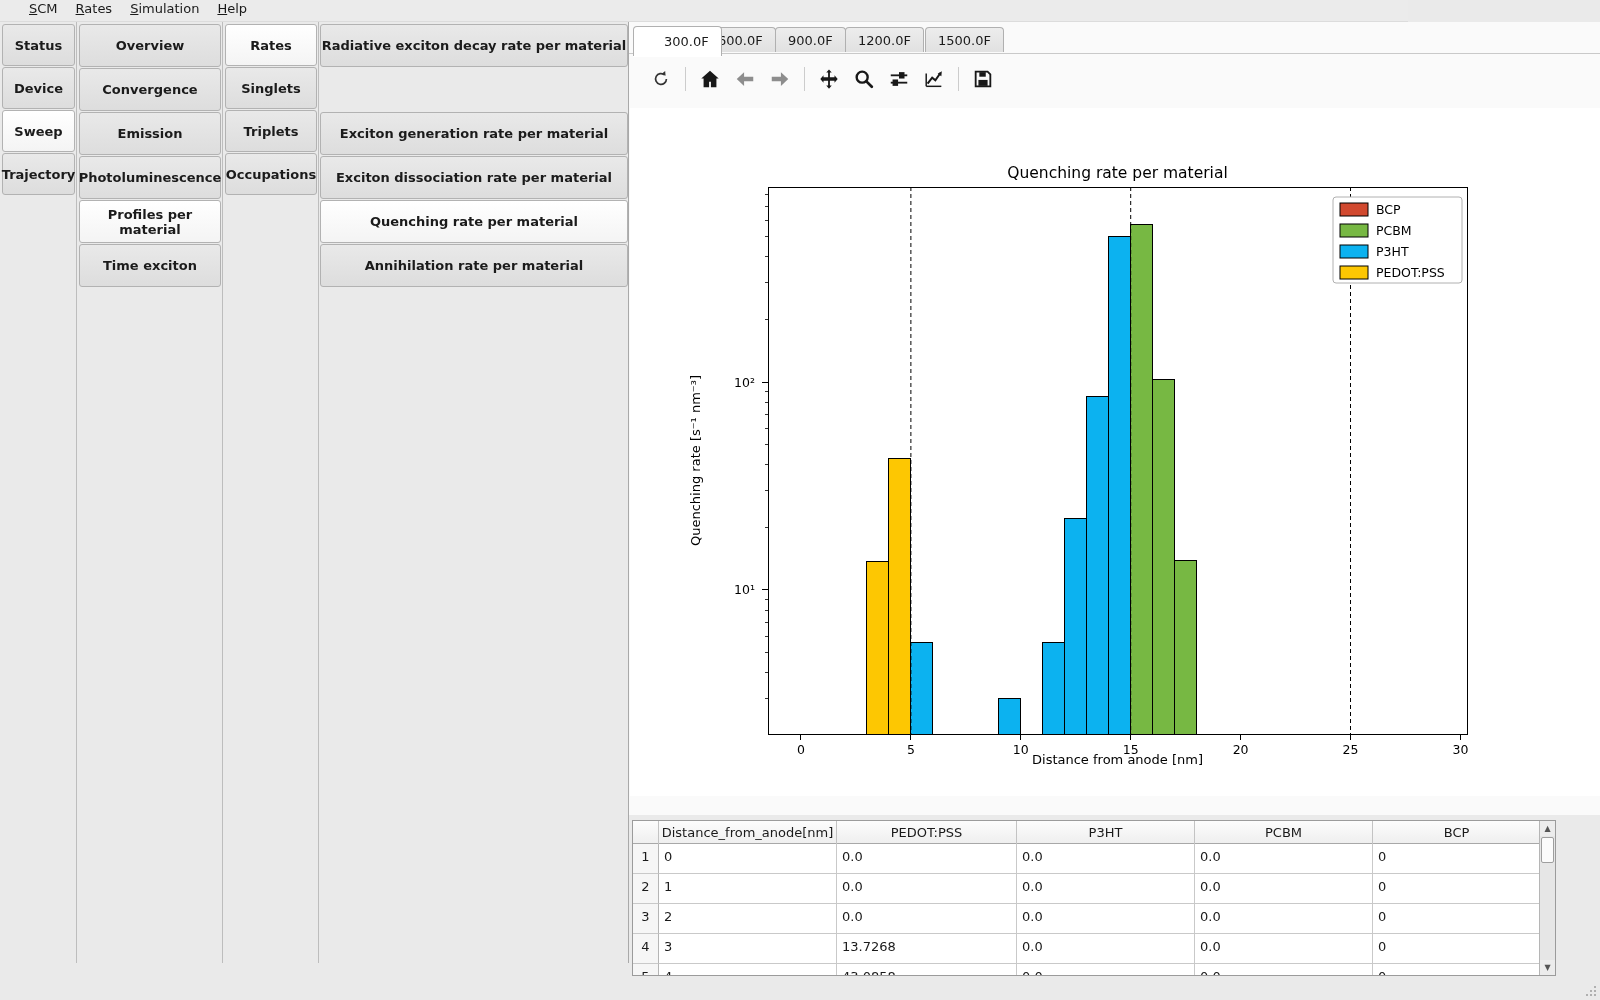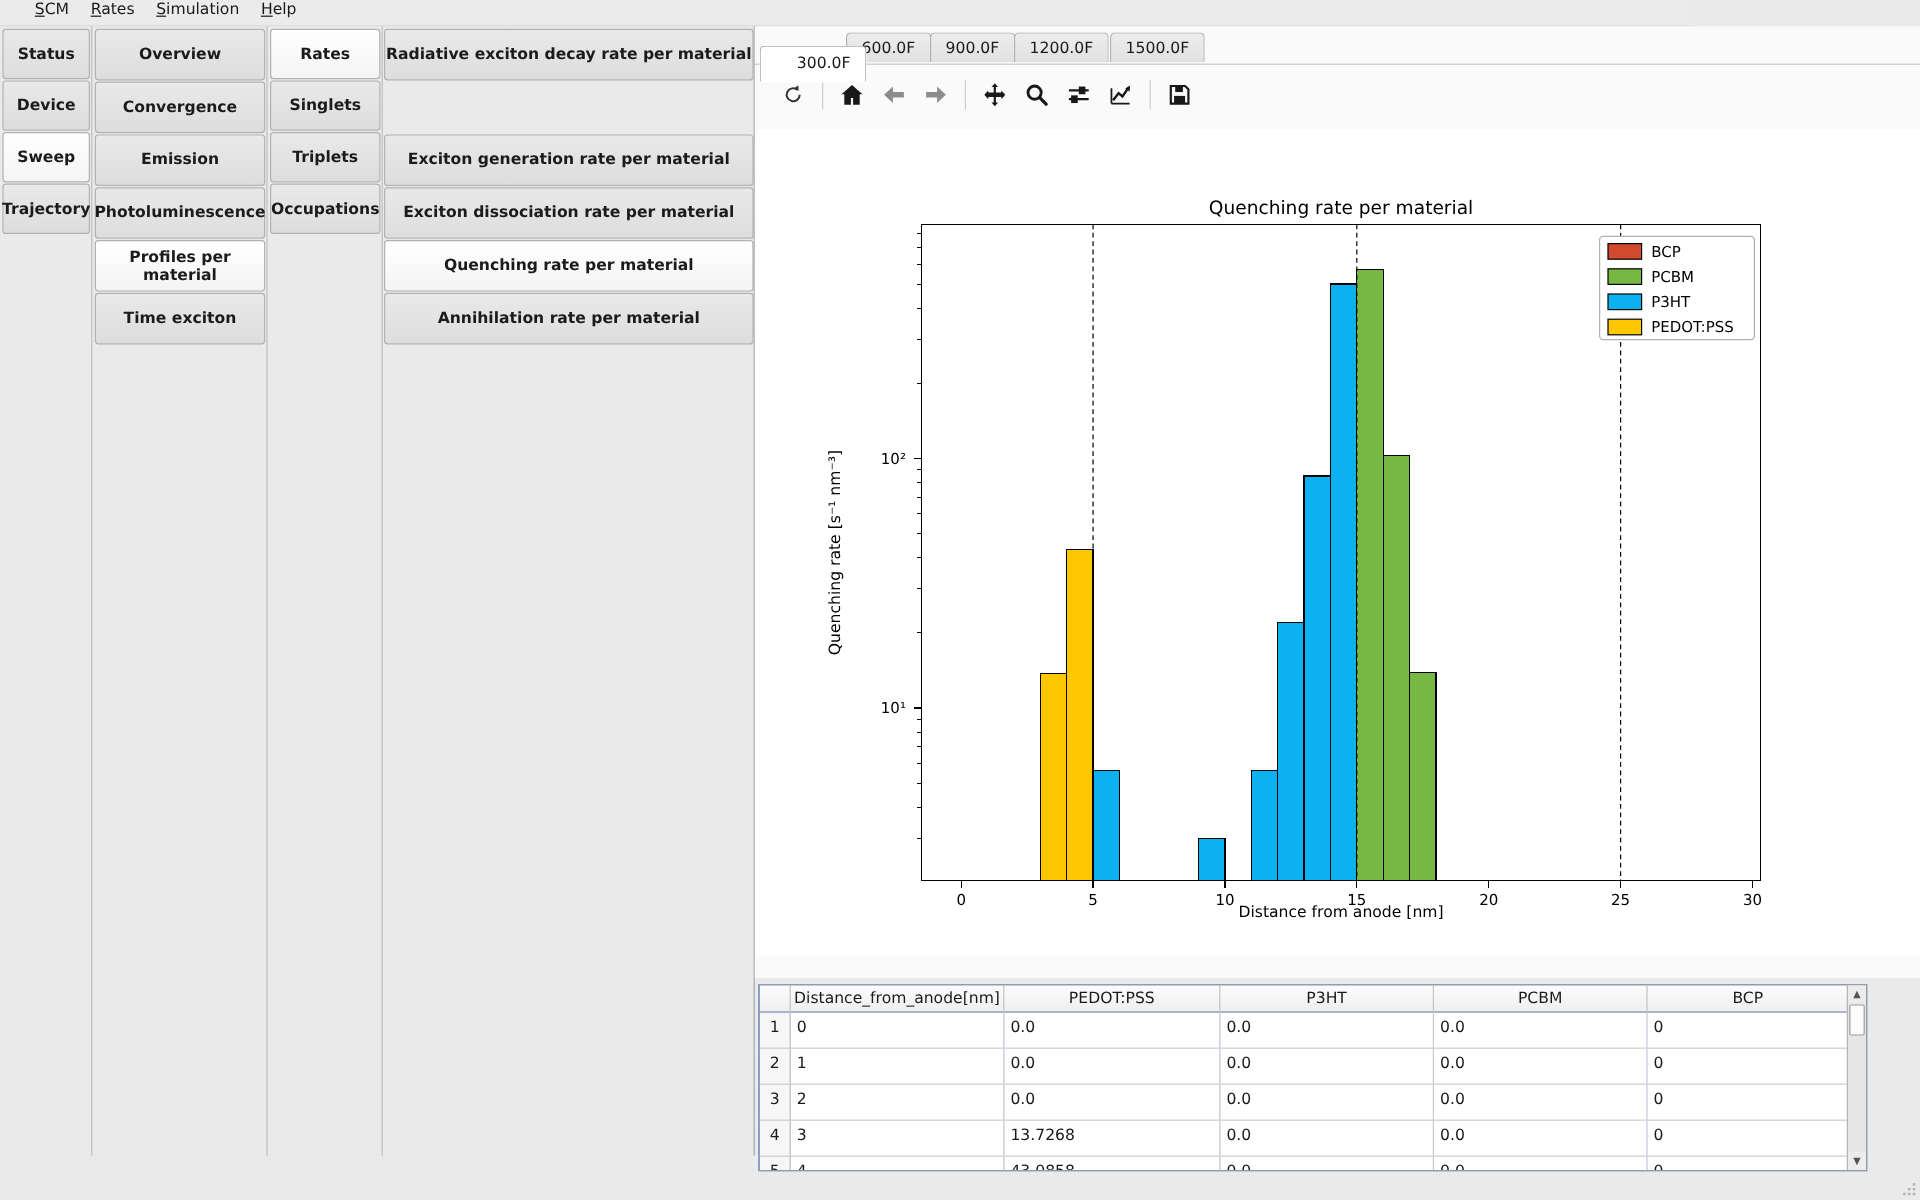--- a/index.html
+++ b/index.html
@@ -23,34 +23,34 @@
   .vsep { position:absolute; top:22px; width:1px; height:941px; background:#bdbdbd; }
   #sep-content { background:#a9a9a9; }
 
   
   #right-panel { position:absolute; left:629px; top:22px; width:971px; height:793px;
     background:#fafafa; }
   #tabline { position:absolute; left:0; top:31px; width:971px; height:1px; background:#c9c9c9; }
   .tab { position:absolute; top:5px; height:25px; padding:0 12px; font-size:13px;
     display:flex; align-items:center; background:linear-gradient(#ededed,#e1e1e1);
     border:1px solid #b0b0b0; border-bottom:none; border-radius:4px 4px 0 0; z-index:1; }
-  .tab.active { top:16px; height:30px; background:#ffffff; z-index:2;
+  .tab.active { top:4px; height:30px; background:#ffffff; z-index:2;
     box-shadow:0 1px 0 #ffffff;padding-left:30px; }
   #toolbar { position:absolute; left:18px; top:40px; height:34px;
     display:flex; align-items:center; gap:7px; }
   .toolbtn { width:28px; height:28px; display:flex; align-items:center;
     justify-content:center; border-radius:3px; }
   .tsep { width:1px; height:24px; background:#cccccc; margin:0 3px; }
 
   #plot-canvas { position:absolute; left:1px; top:86px; width:970px; height:688px;
     background:#ffffff; }
 
   
   #datatable { position:absolute; left:632px; top:820px; width:924px; height:156px;
-    background:#3b82f6; border:1px solid #9b9b9b; overflow:hidden; }
+    background:#f9a8d4; border:1px solid #9b9b9b; overflow:hidden; }
   #tbl-inner { position:absolute; left:0; top:0; width:908px; }
   .thead { display:flex; height:23px; background:linear-gradient(#fcfcfc,#efefef);
     border-bottom:1px solid #a8a8a8; }
   .th { font-size:13px; display:flex; align-items:center; justify-content:center;
     border-right:1px solid #c3c3c3; height:23px; }
   .trow { display:flex; height:30px; }
   .td { font-size:13px; display:flex; align-items:flex-start; padding-top:5px;
     padding-left:5px; border-right:1px solid #c9c9c9; border-bottom:1px solid #c9c9c9;
     height:30px; background:#ffffff; }
   .td.idx { background:#f6f6f6; justify-content:center; padding-left:0;

